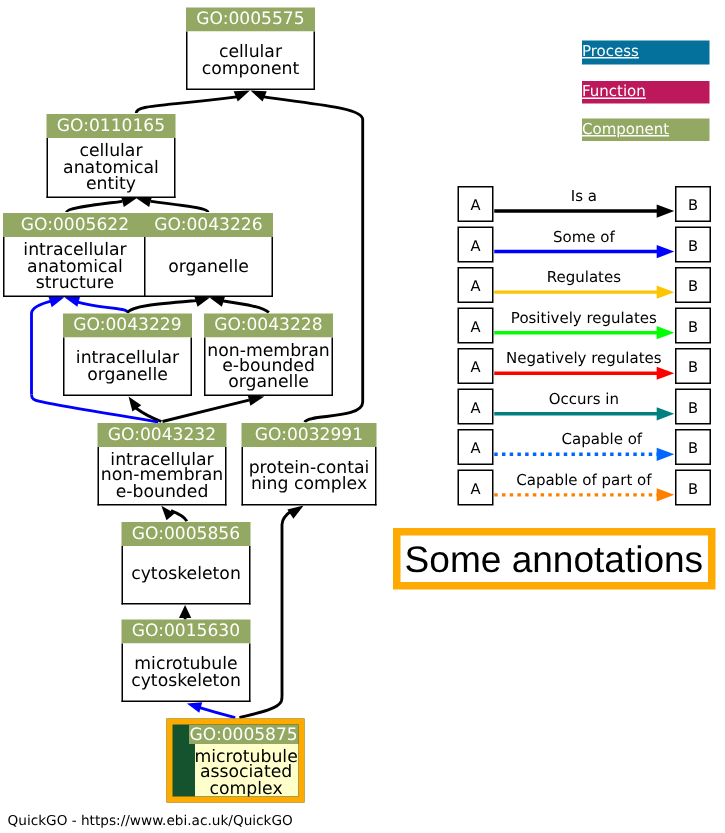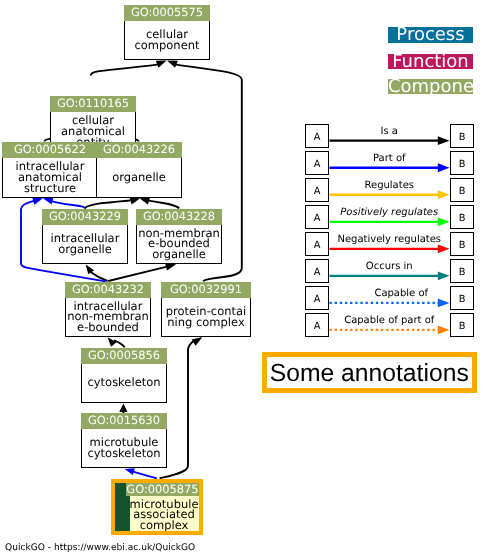--- a/index.html
+++ b/index.html
@@ -15,22 +15,22 @@
   .hl-frame{position:absolute;box-sizing:border-box;border:4px solid #ffaa00;
             background:#14532d;overflow:hidden;display:flex;flex-direction:column;align-items:flex-end;}
   .hl-frame .node-label{background:#ffffcc;padding-top:3px;}
   .hl-frame .node-id{height:12.7px;line-height:12.7px;}
   .node-id{flex:0 0 auto;box-sizing:border-box;background:#93a862;color:#ffffff;
            font-size:11.4px;line-height:15.5px;height:15.5px;text-align:center;
            white-space:nowrap;}
   .node-label{flex:1;display:flex;flex-direction:column;justify-content:center;
               text-align:center;color:#000000;font-size:11.5px;line-height:10.6px;}
   .node-label div{white-space:nowrap;}
-  .legend-chip{position:absolute;box-sizing:border-box;color:#ffffff;font-size:18px;
-               text-align:center;white-space:nowrap;}
+  .legend-chip{position:absolute;box-sizing:border-box;color:#ffffff;font-size:10px;
+               text-align:left;white-space:nowrap;text-decoration:underline;}
   .ab-box{position:absolute;box-sizing:border-box;border:1.7px solid #000000;
           background:#ffffff;width:24px;height:24px;font-size:9.8px;
           text-align:center;color:#000000;}
   .rel-label{position:absolute;font-size:10px;color:#000000;text-align:center;
              white-space:nowrap;}
   .ann-box{position:absolute;box-sizing:border-box;border:5px solid #ffaa00;
            background:#ffffff;display:flex;align-items:center;justify-content:center;}
   .ann-text{font-family:"Liberation Sans",sans-serif;font-size:24.7px;line-height:28px;
             color:#000000;text-align:center;white-space:nowrap;
             position:relative;top:2px;}
@@ -72,21 +72,21 @@
 <path d="M156.8,478.4 C150.0,476.6 140.0,473.8 131.4,471.2" fill="none" stroke="#0000ff" stroke-width="1.9" stroke-linecap="butt" stroke-linejoin="round"></path>
 <polygon points="124.60,469.00 134.82,468.19 132.84,475.11" fill="#0000ff"></polygon>
 </svg>
   <div class="node-box" style="left:124px;top:5px;width:86px;height:55px;">
     <div class="node-id">GO:0005575</div>
     <div class="node-label">
         <div>cellular</div>
         <div>component</div>
       </div>
   </div>
-  <div class="node-box" style="left:50px;top:76px;width:86px;height:56px;margin-top:20px;">
+  <div class="node-box" style="left:31px;top:76px;width:86px;height:56px;">
     <div class="node-id">GO:0110165</div>
     <div class="node-label">
         <div>cellular</div>
         <div>anatomical</div>
         <div>entity</div>
       </div>
   </div>
   <div class="node-box" style="left:2px;top:142px;width:96px;height:56px;">
     <div class="node-id">GO:0005622</div>
     <div class="node-label">
@@ -171,27 +171,27 @@
 <polygon points="449.50,329.91 437.80,334.31 437.80,325.51" fill="#ff8000"></polygon>
 </svg>
   <div class="legend-chip" style="left:388px;top:26.9px;width:85px;height:15.7px;line-height:15.7px;background:#04709c;">Process</div>
   <div class="legend-chip" style="left:388px;top:53.8px;width:85px;height:15.7px;line-height:15.7px;background:#be185d;">Function</div>
   <div class="legend-chip" style="left:388px;top:78.6px;width:85px;height:15.7px;line-height:15.7px;background:#93a862;">Component</div>
   <div class="ab-box" style="left:305px;top:123.9px;line-height:25px;">A</div>
   <div class="ab-box" style="left:450px;top:123.9px;line-height:25px;">B</div>
   <div class="rel-label" style="left:328.5px;top:125.5px;width:121.5px;line-height:11px;">Is a</div>
   <div class="ab-box" style="left:305px;top:150.93px;line-height:25px;">A</div>
   <div class="ab-box" style="left:450px;top:150.93px;line-height:25px;">B</div>
-  <div class="rel-label" style="left:328.5px;top:152.53px;width:121.5px;line-height:11px;">Part of</div>
+  <div class="rel-label" style="left:328.5px;top:152.53px;width:121.5px;line-height:11px;">Some of</div>
   <div class="ab-box" style="left:305px;top:177.96px;line-height:25px;">A</div>
   <div class="ab-box" style="left:450px;top:177.96px;line-height:25px;">B</div>
   <div class="rel-label" style="left:328.5px;top:179.56px;width:121.5px;line-height:11px;">Regulates</div>
   <div class="ab-box" style="left:305px;top:204.99px;line-height:25px;">A</div>
   <div class="ab-box" style="left:450px;top:204.99px;line-height:25px;">B</div>
-  <div class="rel-label" style="left:328.5px;top:206.59px;width:121.5px;line-height:11px;font-style:italic;">Positively regulates</div>
+  <div class="rel-label" style="left:328.5px;top:206.59px;width:121.5px;line-height:11px;">Positively regulates</div>
   <div class="ab-box" style="left:305px;top:232.02px;line-height:25px;">A</div>
   <div class="ab-box" style="left:450px;top:232.02px;line-height:25px;">B</div>
   <div class="rel-label" style="left:328.5px;top:233.62px;width:121.5px;line-height:11px;">Negatively regulates</div>
   <div class="ab-box" style="left:305px;top:259.05px;line-height:25px;">A</div>
   <div class="ab-box" style="left:450px;top:259.05px;line-height:25px;">B</div>
   <div class="rel-label" style="left:328.5px;top:260.65px;width:121.5px;line-height:11px;">Occurs in</div>
   <div class="ab-box" style="left:305px;top:286.08px;line-height:25px;">A</div>
   <div class="ab-box" style="left:450px;top:286.08px;line-height:25px;">B</div>
   <div class="rel-label" style="left:328.5px;top:287.68px;width:121.5px;line-height:11px;padding-left:12px;">Capable of</div>
   <div class="ab-box" style="left:305px;top:313.11px;line-height:25px;">A</div>

